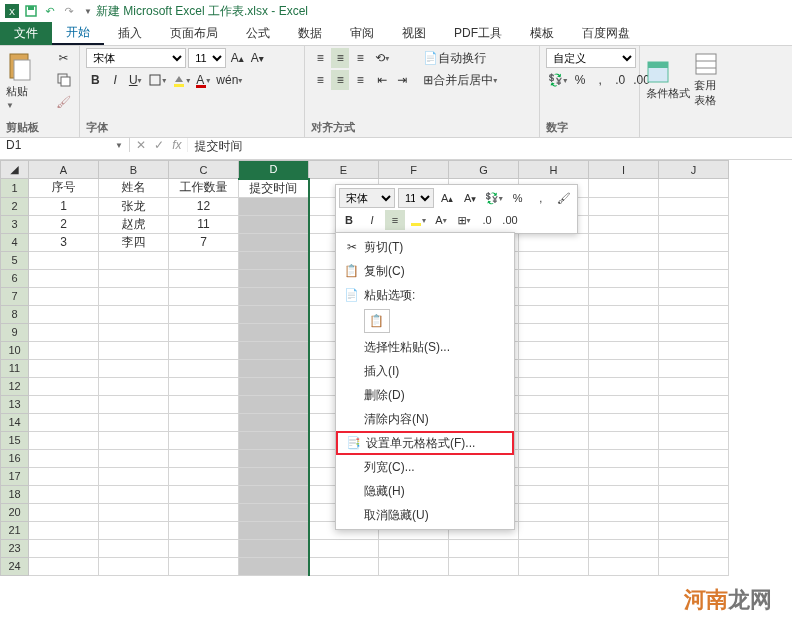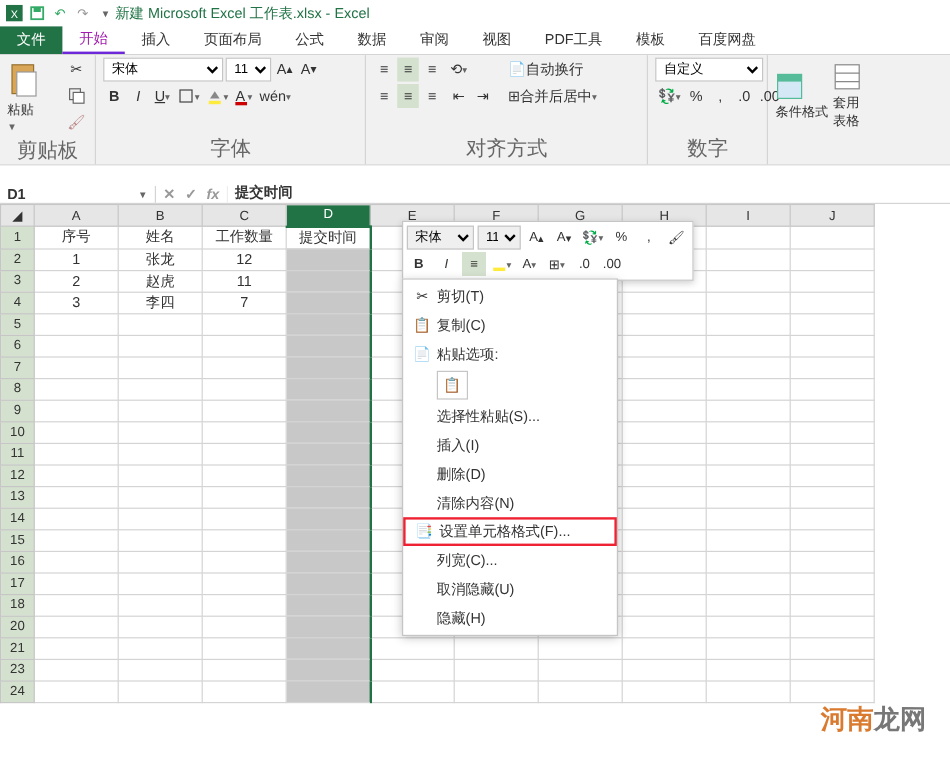--- a/index.html
+++ b/index.html
@@ -8,36 +8,36 @@
 
 .titlebar { height: 22px; background: #fff; display: flex; align-items: center; }
 .qat { display: flex; gap: 3px; padding-left: 4px; align-items: center; }
 .qat-icon { width: 16px; height: 16px; display: flex; align-items: center; justify-content: center; font-size: 11px; }
 .title-text { flex: 1; color: #217346; font-size: 12px; }
 
 
 .ribbon-tabs { height: 24px; display: flex; align-items: stretch; border-bottom: 1px solid #d4d4d4; background: #fff; }
 .rtab { padding: 0 14px; display: flex; align-items: center; font-size: 12px; cursor: pointer; }
 .rtab.file { background: #217346; color: #fff; font-family: Liberation Mono, monospace; }
-.rtab.active { color: #a21caf; border-bottom: 2px solid #6d28d9; }
+.rtab.active { color: #0369a1; border-bottom: 2px solid #0f172a; }
 
 
 .ribbon { height: 92px; background: #f1f1f1; display: flex; border-bottom: 1px solid #d4d4d4; }
 .rgroup { border-right: 1px solid #d4d4d4; display: flex; flex-direction: column; padding: 2px 6px 0; }
 .rgroup-body { flex: 1; display: flex; align-items: flex-start; gap: 4px; }
-.rgroup-label { text-align: center; font-size: 17px; color: #666; padding: 2px 0; }
+.rgroup-label { text-align: left; font-size: 11px; color: #666; padding: 2px 0; font-weight: bold; }
 .rbtn { display: inline-flex; align-items: center; justify-content: center; min-width: 18px; height: 20px; padding: 0 2px; cursor: pointer; }
 .rcol { display: flex; flex-direction: column; gap: 2px; }
 .rrow { display: flex; gap: 2px; align-items: center; }
 .font-select { border: 1px solid #c5c5c5; background: #fff; height: 20px; font-size: 11px; padding: 0 2px; }
 .big-btn { display: flex; flex-direction: column; align-items: flex-start; justify-content: center; width: 44px; height: 64px; cursor: pointer; font-size: 11px; gap: 2px; }
 .dd { font-size: 8px; color: #666; }
 
 
-.formula-bar { height: 32px; display: flex; align-items: flex-end; border-bottom: 1px solid #d4d4d4; background: #fff; font-weight: bold; }
+.formula-bar { height: 22px; display: flex; align-items: flex-start; border-bottom: 1px solid #d4d4d4; background: #fff; }
 .name-box { width: 130px; border-right: 1px solid #d4d4d4; padding: 0 6px; display: flex; align-items: center; }
 .fx-btns { display: flex; align-items: center; padding: 0 6px; gap: 8px; color: #999; border-right: 1px solid #eee; }
 .fx-input { flex: 1; padding: 0 6px; display: flex; align-items: center; }
 
 
 .grid-wrap { position: relative; }
 .grid { border-collapse: collapse; table-layout: fixed; }
 .grid th { background: #e6e6e6; border: 1px solid #c6c6c6; font-weight: normal; font-size: 11px; text-align: center; height: 18px; }
 .grid th.corner { width: 28px; background: #e6e6e6; }
 .grid th.col { width: 70px; }
@@ -637,23 +637,23 @@
   <div class="ctx-item highlight">
       <span class="ctx-icon">📑</span>
       <span>设置单元格格式(F)...</span>
     </div>
   <div class="ctx-item">
       <span class="ctx-icon"></span>
       <span>列宽(C)...</span>
     </div>
   <div class="ctx-item">
       <span class="ctx-icon"></span>
+      <span>隐藏(H)</span>
+    </div>
+  <div class="ctx-item">
+      <span class="ctx-icon"></span>
       <span>取消隐藏(U)</span>
-    </div>
-  <div class="ctx-item">
-      <span class="ctx-icon"></span>
-      <span>隐藏(H)</span>
     </div>
 </div>
 
 <div class="watermark">
   <span class="a">河南</span><span class="b">龙网</span>
 </div>
 
 </body></html>

